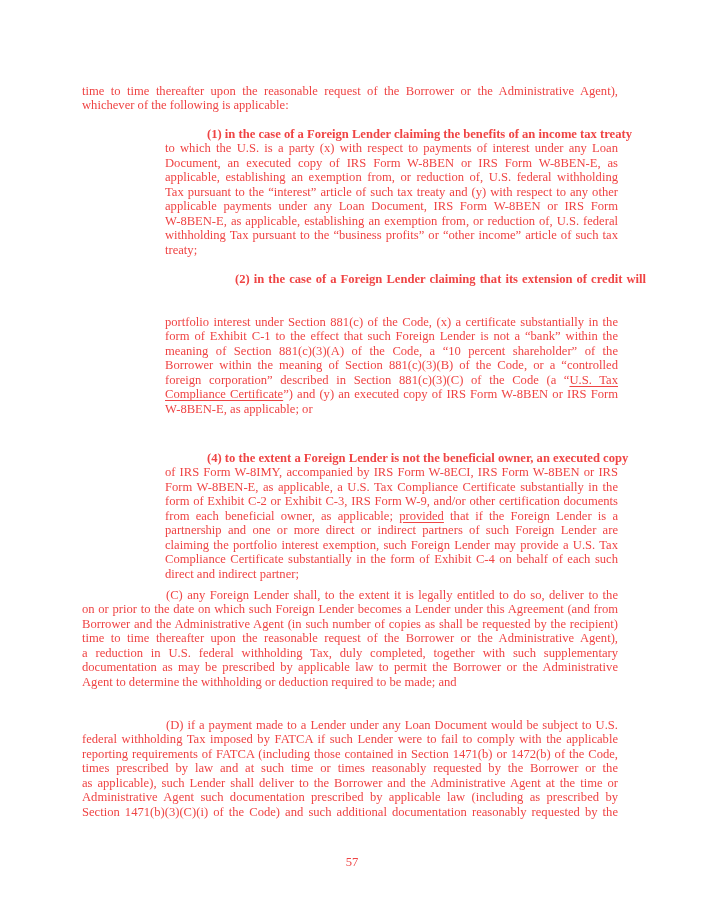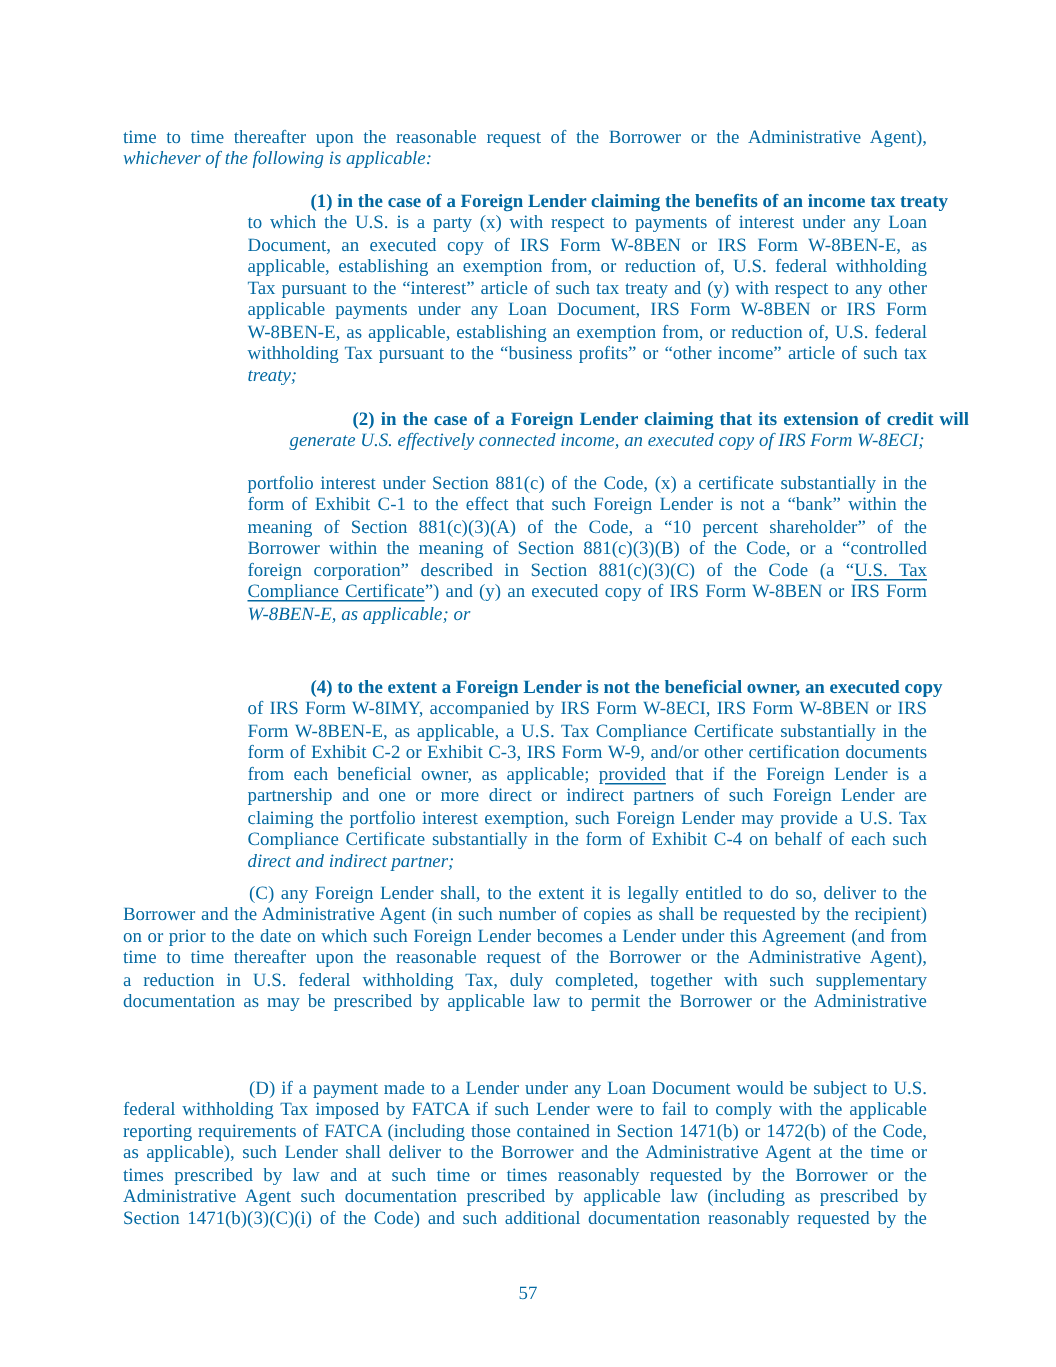--- a/index.html
+++ b/index.html
@@ -2,32 +2,32 @@
 <html><head>
 <meta charset="utf-8">
 <style>
   html, body { margin: 0; padding: 0; background: #ffffff; }
   body { width: 704px; height: 911px; position: relative; overflow: hidden; }
   .page {
     position: absolute; left: 0; top: 0; width: 704px; height: 911px;
     background: #ffffff;
     font-family: "Liberation Serif", "DejaVu Serif", serif;
     font-size: 12.6px;
-    color: #0369a1;
+    color: #ef4444;
   }
   .para { position: absolute; }
   .line {
     display: block;
     height: 14.45px;
     line-height: 14.45px;
     white-space: nowrap;
     text-align: justify;
     text-align-last: justify;
   }
-  .line.last { text-align-last: left; font-style: italic; }
+  .line.last { text-align-last: left; }
   .u { text-decoration: underline; text-underline-offset: 1.5px; }
   .p-full { left: 82px; width: 536px; }
   .p-ind  { left: 165px; width: 453px; }
   .first-ind-full { padding-left: 84px; }
   .first-ind-block { padding-left: 42px; font-weight: bold; }
   .pagenum {
     position: absolute; top: 855px; left: 0; width: 704px;
     text-align: center; font-size: 12.6px; line-height: 14px;
   }
 </style>
@@ -48,21 +48,20 @@
     <span class="line">applicable, establishing an exemption from, or reduction of, U.S. federal withholding</span>
     <span class="line">Tax pursuant to the “interest” article of such tax treaty and (y) with respect to any other</span>
     <span class="line">applicable payments under any Loan Document, IRS Form W-8BEN or IRS Form</span>
     <span class="line">W-8BEN-E, as applicable, establishing an exemption from, or reduction of, U.S. federal</span>
     <span class="line">withholding Tax pursuant to the “business profits” or “other income” article of such tax</span>
     <span class="line last">treaty;</span>
   </div>
 
   <div class="para p-ind" style="top:272px;margin-left:28px;">
     <span class="line first-ind-block">(2) in the case of a Foreign Lender claiming that its extension of credit will</span>
-    <span class="line last">generate U.S. effectively connected income, an executed copy of IRS Form W-8ECI;</span>
   </div>
 
   <div class="para p-ind" style="top:315px;">
     <span class="line">portfolio interest under Section 881(c) of the Code, (x) a certificate substantially in the</span>
     <span class="line">form of Exhibit C-1 to the effect that such Foreign Lender is not a “bank” within the</span>
     <span class="line">meaning of Section 881(c)(3)(A) of the Code, a “10 percent shareholder” of the</span>
     <span class="line">Borrower within the meaning of Section 881(c)(3)(B) of the Code, or a “controlled</span>
     <span class="line" style="word-spacing: 0.00142045px;"><span>foreign corporation” described in Section 881(c)(3)(C) of the Code (a “</span><span class="u">U.S. Tax</span></span>
     <span class="line"><span class="u">Compliance Certificate</span><span>”) and (y) an executed copy of IRS Form W-8BEN or IRS Form</span></span>
     <span class="line last">W-8BEN-E, as applicable; or</span>
@@ -75,31 +74,32 @@
     <span class="line">form of Exhibit C-2 or Exhibit C-3, IRS Form W-9, and/or other certification documents</span>
     <span class="line"><span>from each beneficial owner, as applicable; </span><span class="u">provided</span><span> that if the Foreign Lender is a</span></span>
     <span class="line">partnership and one or more direct or indirect partners of such Foreign Lender are</span>
     <span class="line">claiming the portfolio interest exemption, such Foreign Lender may provide a U.S. Tax</span>
     <span class="line">Compliance Certificate substantially in the form of Exhibit C-4 on behalf of each such</span>
     <span class="line last">direct and indirect partner;</span>
   </div>
 
   <div class="para p-full" style="top:588px;">
     <span class="line first-ind-full">(C)  any Foreign Lender shall, to the extent it is legally entitled to do so, deliver to the</span>
+    <span class="line">on or prior to the date on which such Foreign Lender becomes a Lender under this Agreement (and from</span>
     <span class="line">Borrower and the Administrative Agent (in such number of copies as shall be requested by the recipient)</span>
-    <span class="line">on or prior to the date on which such Foreign Lender becomes a Lender under this Agreement (and from</span>
     <span class="line">time to time thereafter upon the reasonable request of the Borrower or the Administrative Agent),</span>
     <span class="line">a reduction in U.S. federal withholding Tax, duly completed, together with such supplementary</span>
     <span class="line">documentation as may be prescribed by applicable law to permit the Borrower or the Administrative</span>
+    <span class="line last">Agent to determine the withholding or deduction required to be made; and</span>
   </div>
 
   <div class="para p-full" style="top:718px;">
     <span class="line first-ind-full">(D) if a payment made to a Lender under any Loan Document would be subject to U.S.</span>
     <span class="line">federal withholding Tax imposed by FATCA if such Lender were to fail to comply with the applicable</span>
     <span class="line">reporting requirements of FATCA (including those contained in Section 1471(b) or 1472(b) of the Code,</span>
+    <span class="line">times prescribed by law and at such time or times reasonably requested by the Borrower or the</span>
     <span class="line">as applicable), such Lender shall deliver to the Borrower and the Administrative Agent at the time or</span>
-    <span class="line">times prescribed by law and at such time or times reasonably requested by the Borrower or the</span>
     <span class="line">Administrative Agent such documentation prescribed by applicable law (including as prescribed by</span>
     <span class="line">Section 1471(b)(3)(C)(i) of the Code) and such additional documentation reasonably requested by the</span>
   </div>
 
   <div class="pagenum">57</div>
 </div>
 
 </body></html>

